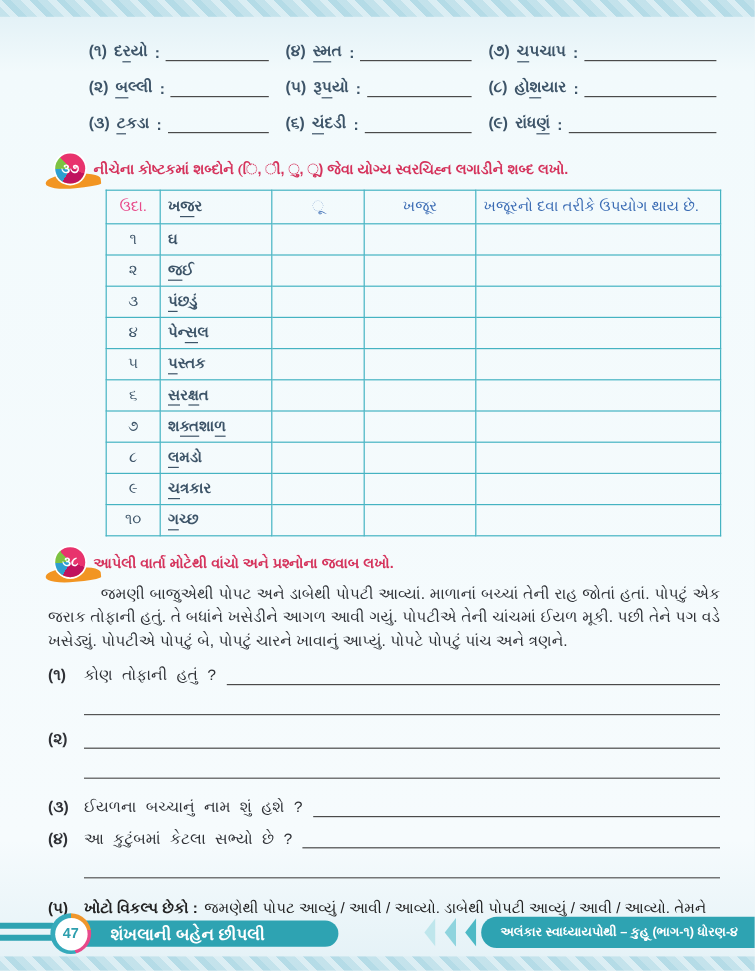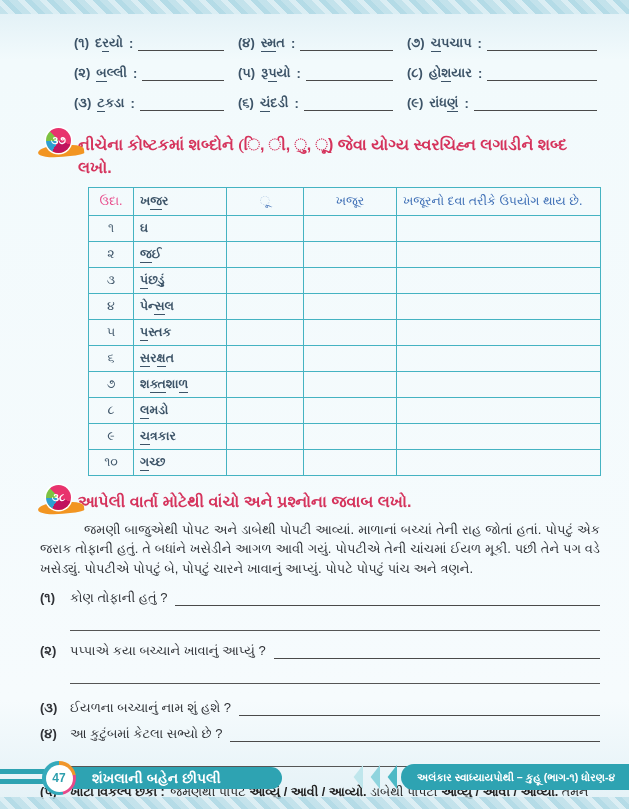--- a/index.html
+++ b/index.html
@@ -16,32 +16,32 @@
   .fill-grid{display:grid;grid-auto-flow:column;grid-template-rows:repeat(3,25px);
     grid-template-columns:150px 155px 190px;column-gap:14px;row-gap:5px;
     padding:26px 24px 0 74px;}
   .fi{display:flex;align-items:flex-end;font-size:13px;color:#3d5468;font-weight:bold;}
   .fi-num{margin-right:6px;white-space:nowrap;}
   .fi-word{white-space:nowrap;}
   .fi-colon{margin:0 5px 0 6px;}
   .fi-line{flex:1;border-bottom:1.4px solid #4a4a4a;height:14px;min-width:40px;}
 
   .seg-u{border-bottom:1.5px solid #3d5468;padding-bottom:1px;}
-  .seg-b{font-weight:bold;}
+  .seg-b{font-weight:normal;}
 
   
   .sec{position:relative;margin:22px 24px 0 46px;}
   .badge-wrap{position:absolute;left:-2px;top:-2px;width:30px;height:26px;}
   .swoosh{position:absolute;left:-6px;top:14px;width:46px;height:12px;background:#f29522;
     border-radius:60% 100% 60% 100%/90% 100% 30% 100%;transform:rotate(-6deg);}
   .badge{position:absolute;left:2px;top:-3px;width:25px;height:25px;border-radius:50%;
     background:conic-gradient(from 210deg,#2e9fd0 0 16%,#7dc242 16% 30%,#e8336d 30% 72%,#c0135e 72% 100%);
     color:#fff;font-size:11px;font-weight:bold;display:flex;align-items:center;justify-content:center;
     box-shadow:0 0 0 1.5px #fff;}
-  .sec-title{margin-left:32px;color:#d5335c;font-weight:bold;font-size:16px;line-height:1.45;}
+  .sec-title{margin-left:32px;color:#d5335c;font-weight:bold;font-size:12px;line-height:1.45;}
   .sec-sub{margin-left:32px;color:#d5335c;font-weight:bold;font-size:13px;display:flex;align-items:center;gap:10px;}
   .note{color:#2b7fae;font-weight:bold;font-size:12.5px;display:flex;align-items:center;}
   .note .dot{color:#2e9fae;font-size:12px;margin-right:6px;}
   .note .paren{font-size:19px;font-weight:normal;color:#1a3a55;margin:0 2px;}
   .note .paren-gap{display:inline-block;width:34px;height:14px;}
 
   
   table.ws{border-collapse:collapse;margin:8px 0 0 88px;width:512px;table-layout:fixed;}
   table.ws td,table.ws th{border:1.6px solid #45b3c2;padding:2px 6px;font-size:12.5px;}
   table.ws th{background:#54bfca;color:#16304f;font-weight:bold;height:24px;padding:3px 4px;}
@@ -52,21 +52,21 @@
   tr.ex .t-word,{color:#3d5468;}
   .blue{color:#3b6cb4;}
   tr.dr td{height:21px;color:#3d5468;}
   td.cen{text-align:center;}
   .w-cell{font-weight:bold;color:#3d5468;}
 
   
   .story{margin:6px 29px 0 40px;font-size:13px;color:#2f3136;line-height:1.5;text-align:justify;text-indent:44px;}
   .qrow{display:flex;align-items:flex-end;margin:12px 29px 0 40px;font-size:13px;color:#2f3136;}
   .q-num{width:30px;font-weight:bold;flex:none;}
-  .q-text{white-space:nowrap;margin-right:8px;}
+  .q-text{white-space:nowrap;margin-right:8px;font-family:Liberation Mono, monospace;}
   .q-line{flex:1;border-bottom:1.4px solid #4a4a4a;height:14px;}
   .q-full{margin:24px 29px 0 70px;border-bottom:1.6px solid #555;height:0;}
   .q5{display:flex;margin:16px 29px 0 40px;font-size:12.6px;color:#222;line-height:1.55;}
   .q5 .q-num{width:30px;}
   .q5-body{flex:1;}
   .q5-label{font-weight:bold;margin-right:2px;}
 
   
   .footer{position:absolute;left:0;right:0;bottom:12px;height:36px;}
   .f-bars{position:absolute;left:0;top:8px;width:46px;}
@@ -257,21 +257,20 @@
 
   <div class="qrow">
     <span class="q-num">(૧)</span>
     <span class="q-text">કોણ તોફાની હતું ?</span>
     <span class="q-line"></span>
   </div>
   <div class="q-full"></div>
 
   <div class="qrow">
     <span class="q-num">(૨)</span>
-    <span class="q-text">પપ્પાએ કયા બચ્ચાને ખાવાનું આપ્યું ?</span>
     <span class="q-line"></span>
   </div>
   <div class="q-full"></div>
 
   <div class="qrow" style="margin-top:16px;">
     <span class="q-num">(૩)</span>
     <span class="q-text">ઈયળના બચ્ચાનું નામ શું હશે ?</span>
     <span class="q-line"></span>
   </div>
 

